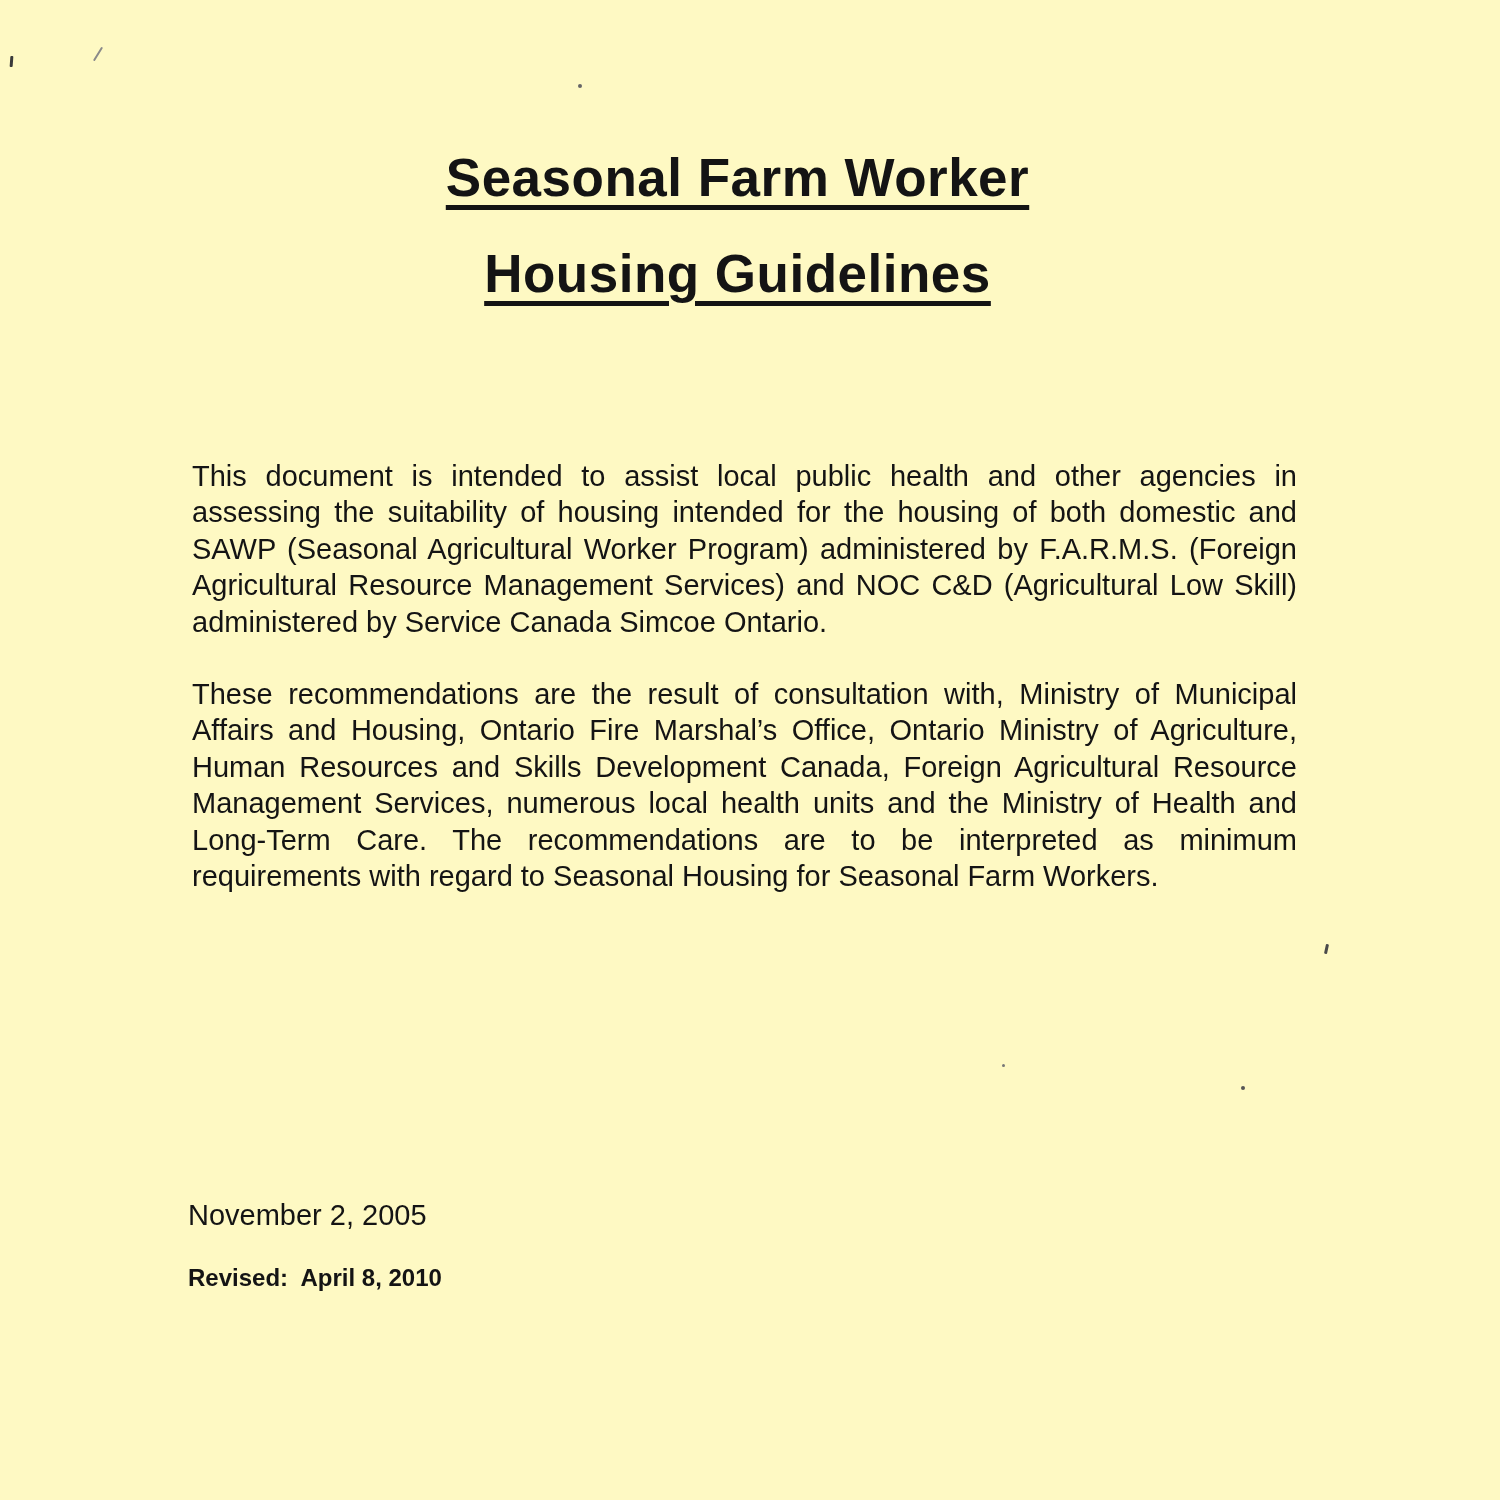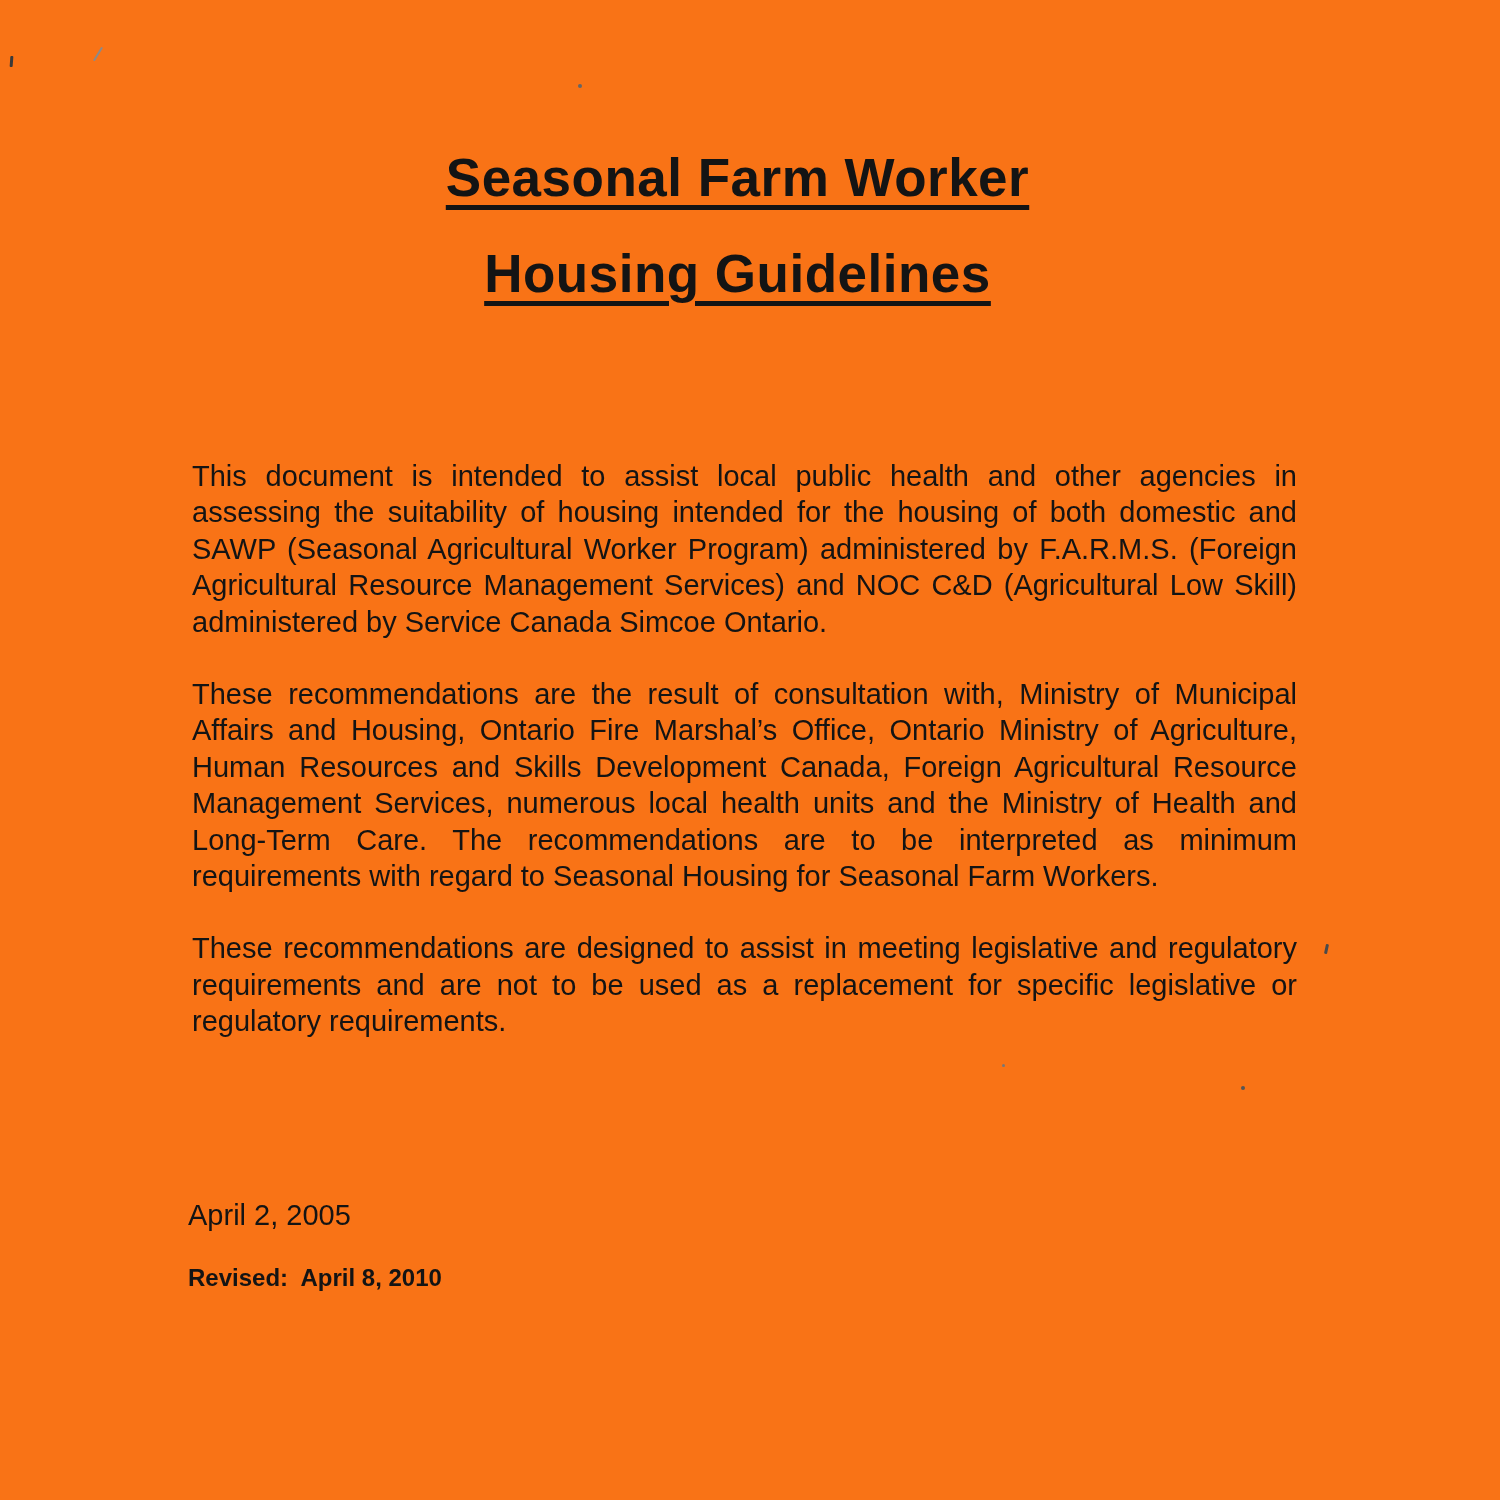--- a/index.html
+++ b/index.html
@@ -4,21 +4,21 @@
 <style>
   html, body {
     margin: 0;
     padding: 0;
     background: #ffffff;
   }
   .page {
     position: relative;
     width: 1500px;
     height: 1500px;
-    background: #f97316;
+    background: #fef9c3;
     font-family: "Liberation Sans", sans-serif;
     color: #141414;
     overflow: hidden;
   }
   .titles {
     position: absolute;
     top: 148px;
     left: 185px;
     width: 1105px;
     text-align: center;
@@ -86,25 +86,24 @@
 <div class="page">
 
   <div class="titles">
     <h1 class="doc-title"><span class="u">Seasonal Farm Worker</span></h1>
     <h1 class="doc-title"><span class="u">Housing Guidelines</span></h1>
   </div>
 
   <div class="body-text">
     <p>This document is intended to assist local public health and other agencies in assessing the suitability of housing intended for the housing of both domestic and SAWP (Seasonal Agricultural Worker Program) administered by F.A.R.M.S. (Foreign Agricultural Resource Management Services) and NOC C&amp;D (Agricultural Low Skill) administered by Service Canada Simcoe Ontario.</p>
     <p>These recommendations are the result of consultation with, Ministry of Municipal Affairs and Housing, Ontario Fire Marshal’s Office, Ontario Ministry of Agriculture, Human Resources and Skills Development Canada, Foreign Agricultural Resource Management Services, numerous local health units and the Ministry of Health and Long-Term Care. The recommendations are to be interpreted as minimum requirements with regard to Seasonal Housing for Seasonal Farm Workers.</p>
-    <p>These recommendations are designed to assist in meeting legislative and regulatory requirements and are not to be used as a replacement for specific legislative or regulatory requirements.</p>
   </div>
 
   <div class="dates">
-    <p class="date-line">April 2, 2005</p>
+    <p class="date-line">November 2, 2005</p>
     <p class="revised-line">Revised:  April 8, 2010</p>
   </div>
 
   <span class="speck speck-tick-tl"></span>
   <span class="speck speck-slash-tl"></span>
   <span class="speck speck-dot-top"></span>
   <span class="speck speck-apos-right"></span>
   <span class="speck speck-dot-mid"></span>
   <span class="speck speck-dot-low"></span>
 

